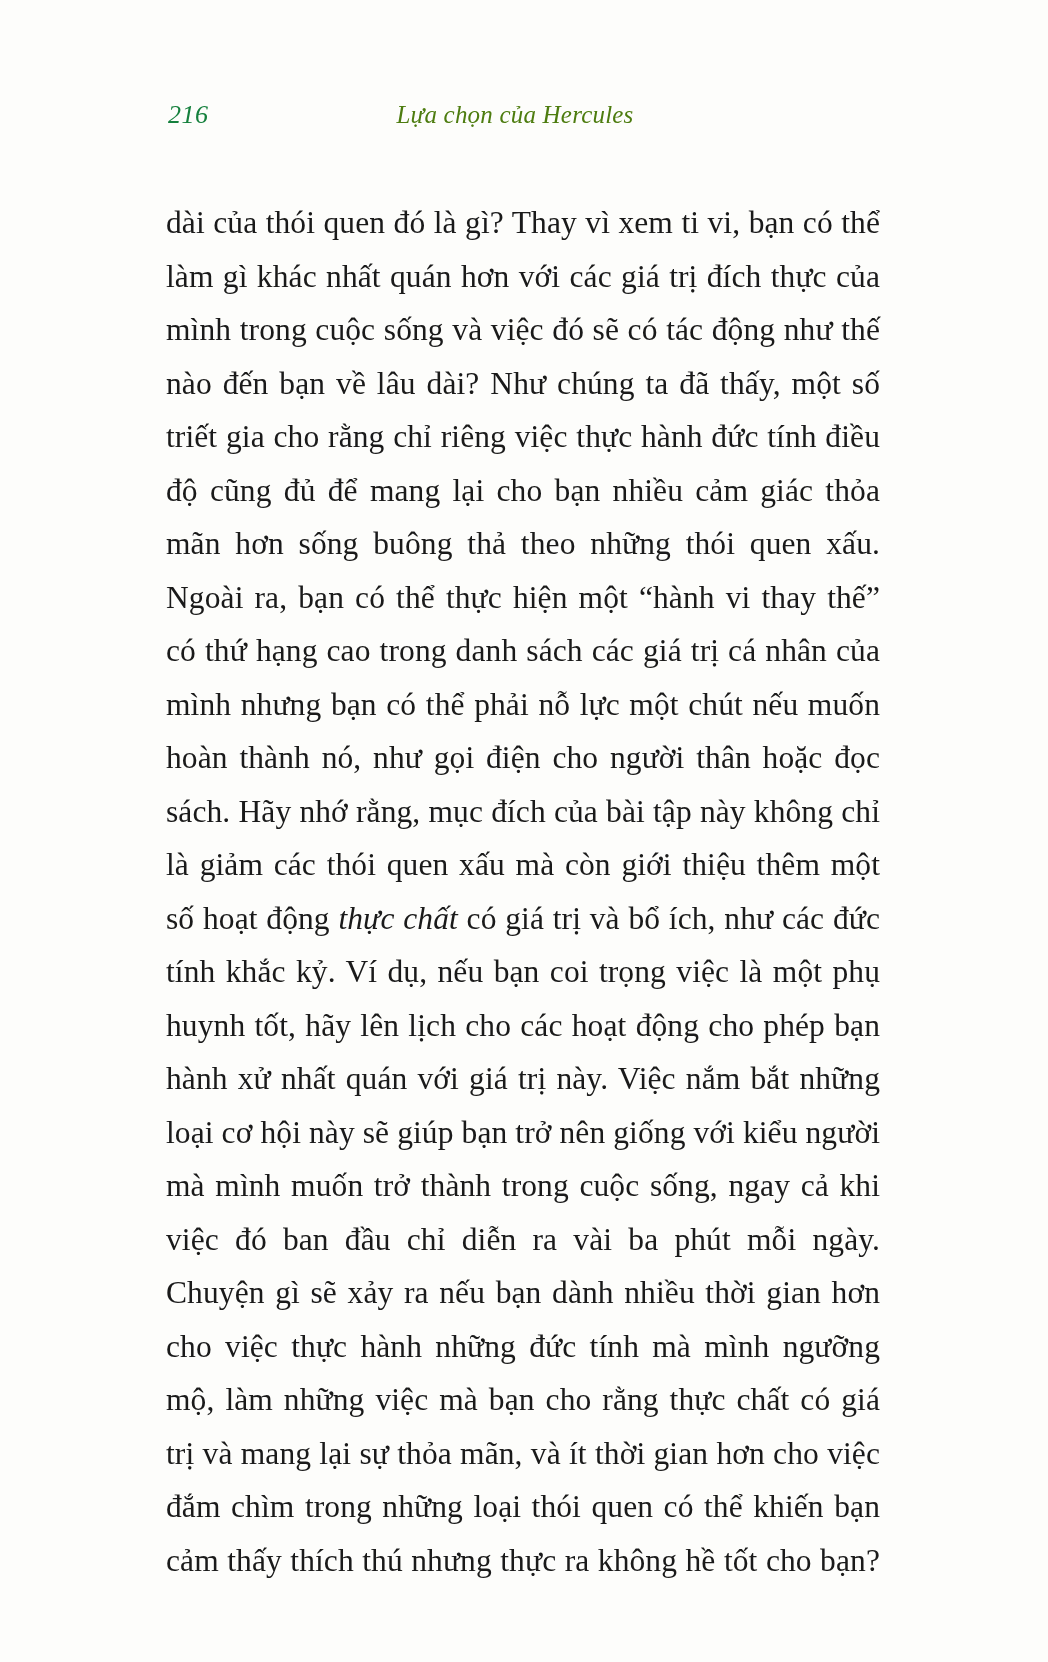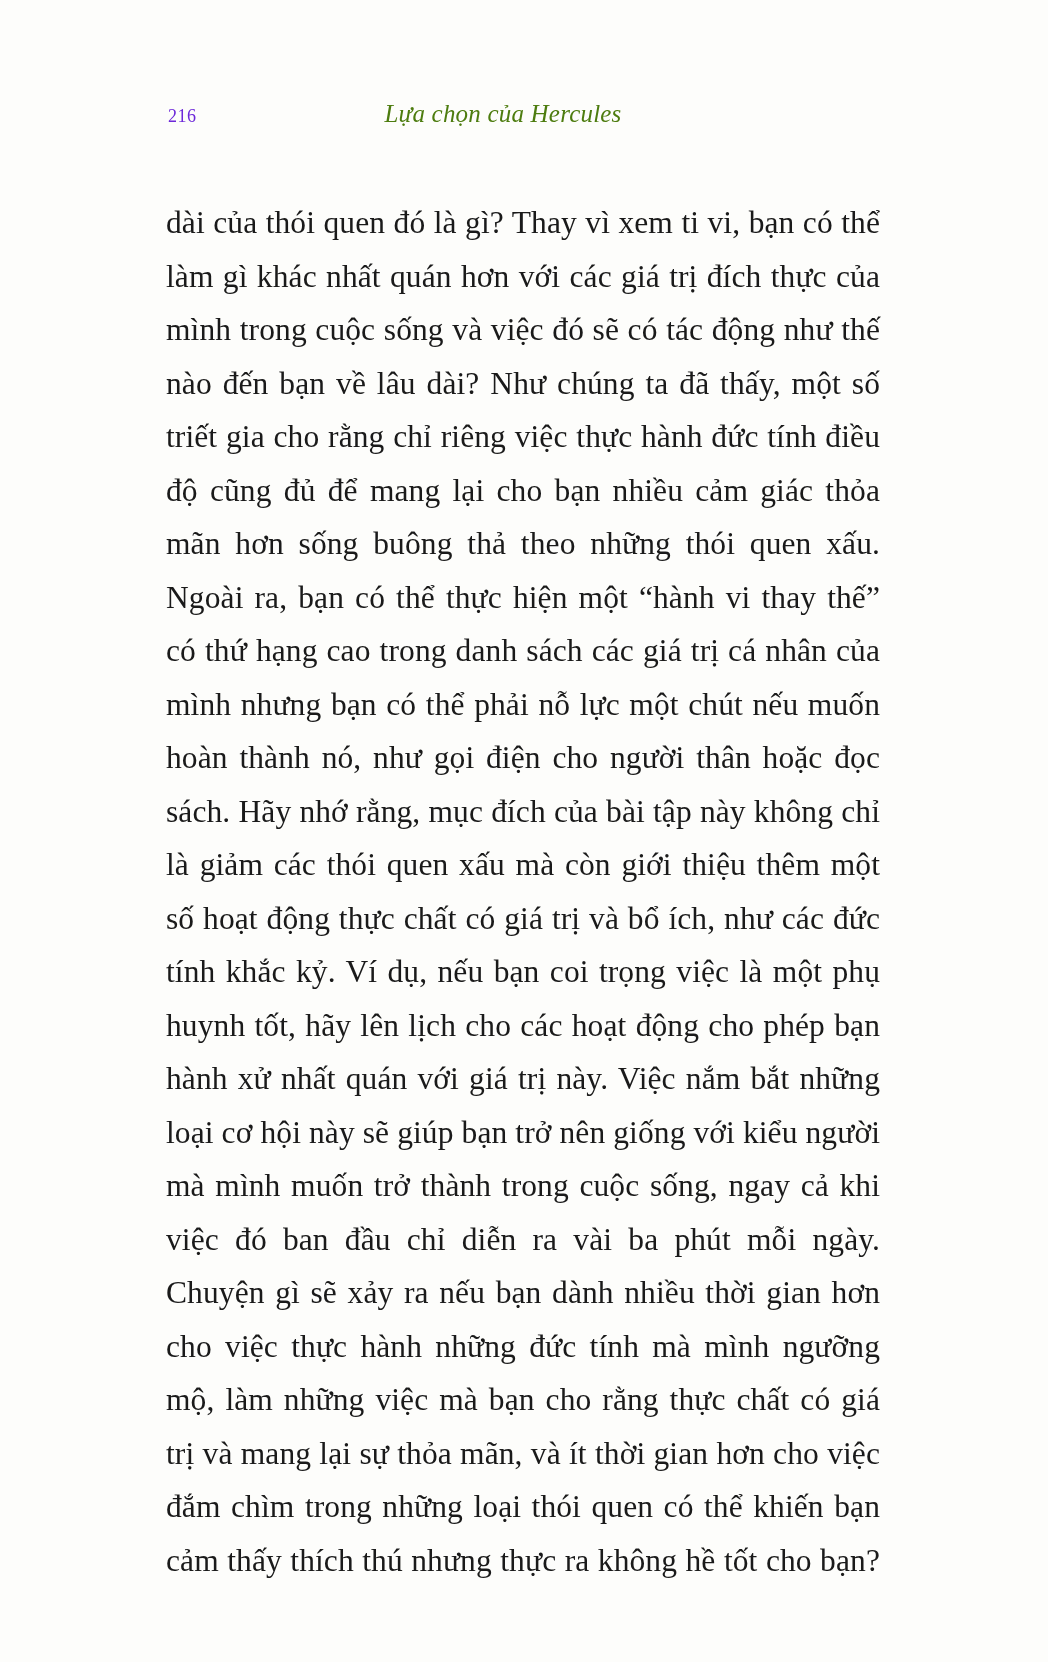--- a/index.html
+++ b/index.html
@@ -20,23 +20,24 @@
   .header {
     position: absolute;
     top: 100px;
     left: 168px;
     width: 712px;
     height: 34px;
     display: flex;
     align-items: baseline;
   }
   .folio {
-    font-size: 18px;
+    font-size: 26px;
     letter-spacing: 0.5px;
-    color: #6d28d9;
+    color: #15803d;
+    font-style: italic;
   }
   .running-title {
     font-style: italic;
     font-size: 25px;
     color: #4d7c0f;
     margin-left: 188px;
     letter-spacing: 0.2px;
   }
   .body-block {
     position: absolute;
@@ -47,20 +48,21 @@
   .para {
     margin: 0;
     font-size: 31.5px;
     line-height: 53.5px;
     text-align: justify;
     text-justify: inter-word;
     hyphens: none;
     letter-spacing: 0.1px;
   }
   .para .it {
+    font-style: italic;
   }
   
   .para:after {
     content: "";
     display: inline-block;
     width: 100%;
   }
 </style>
 </head>
 <body>

